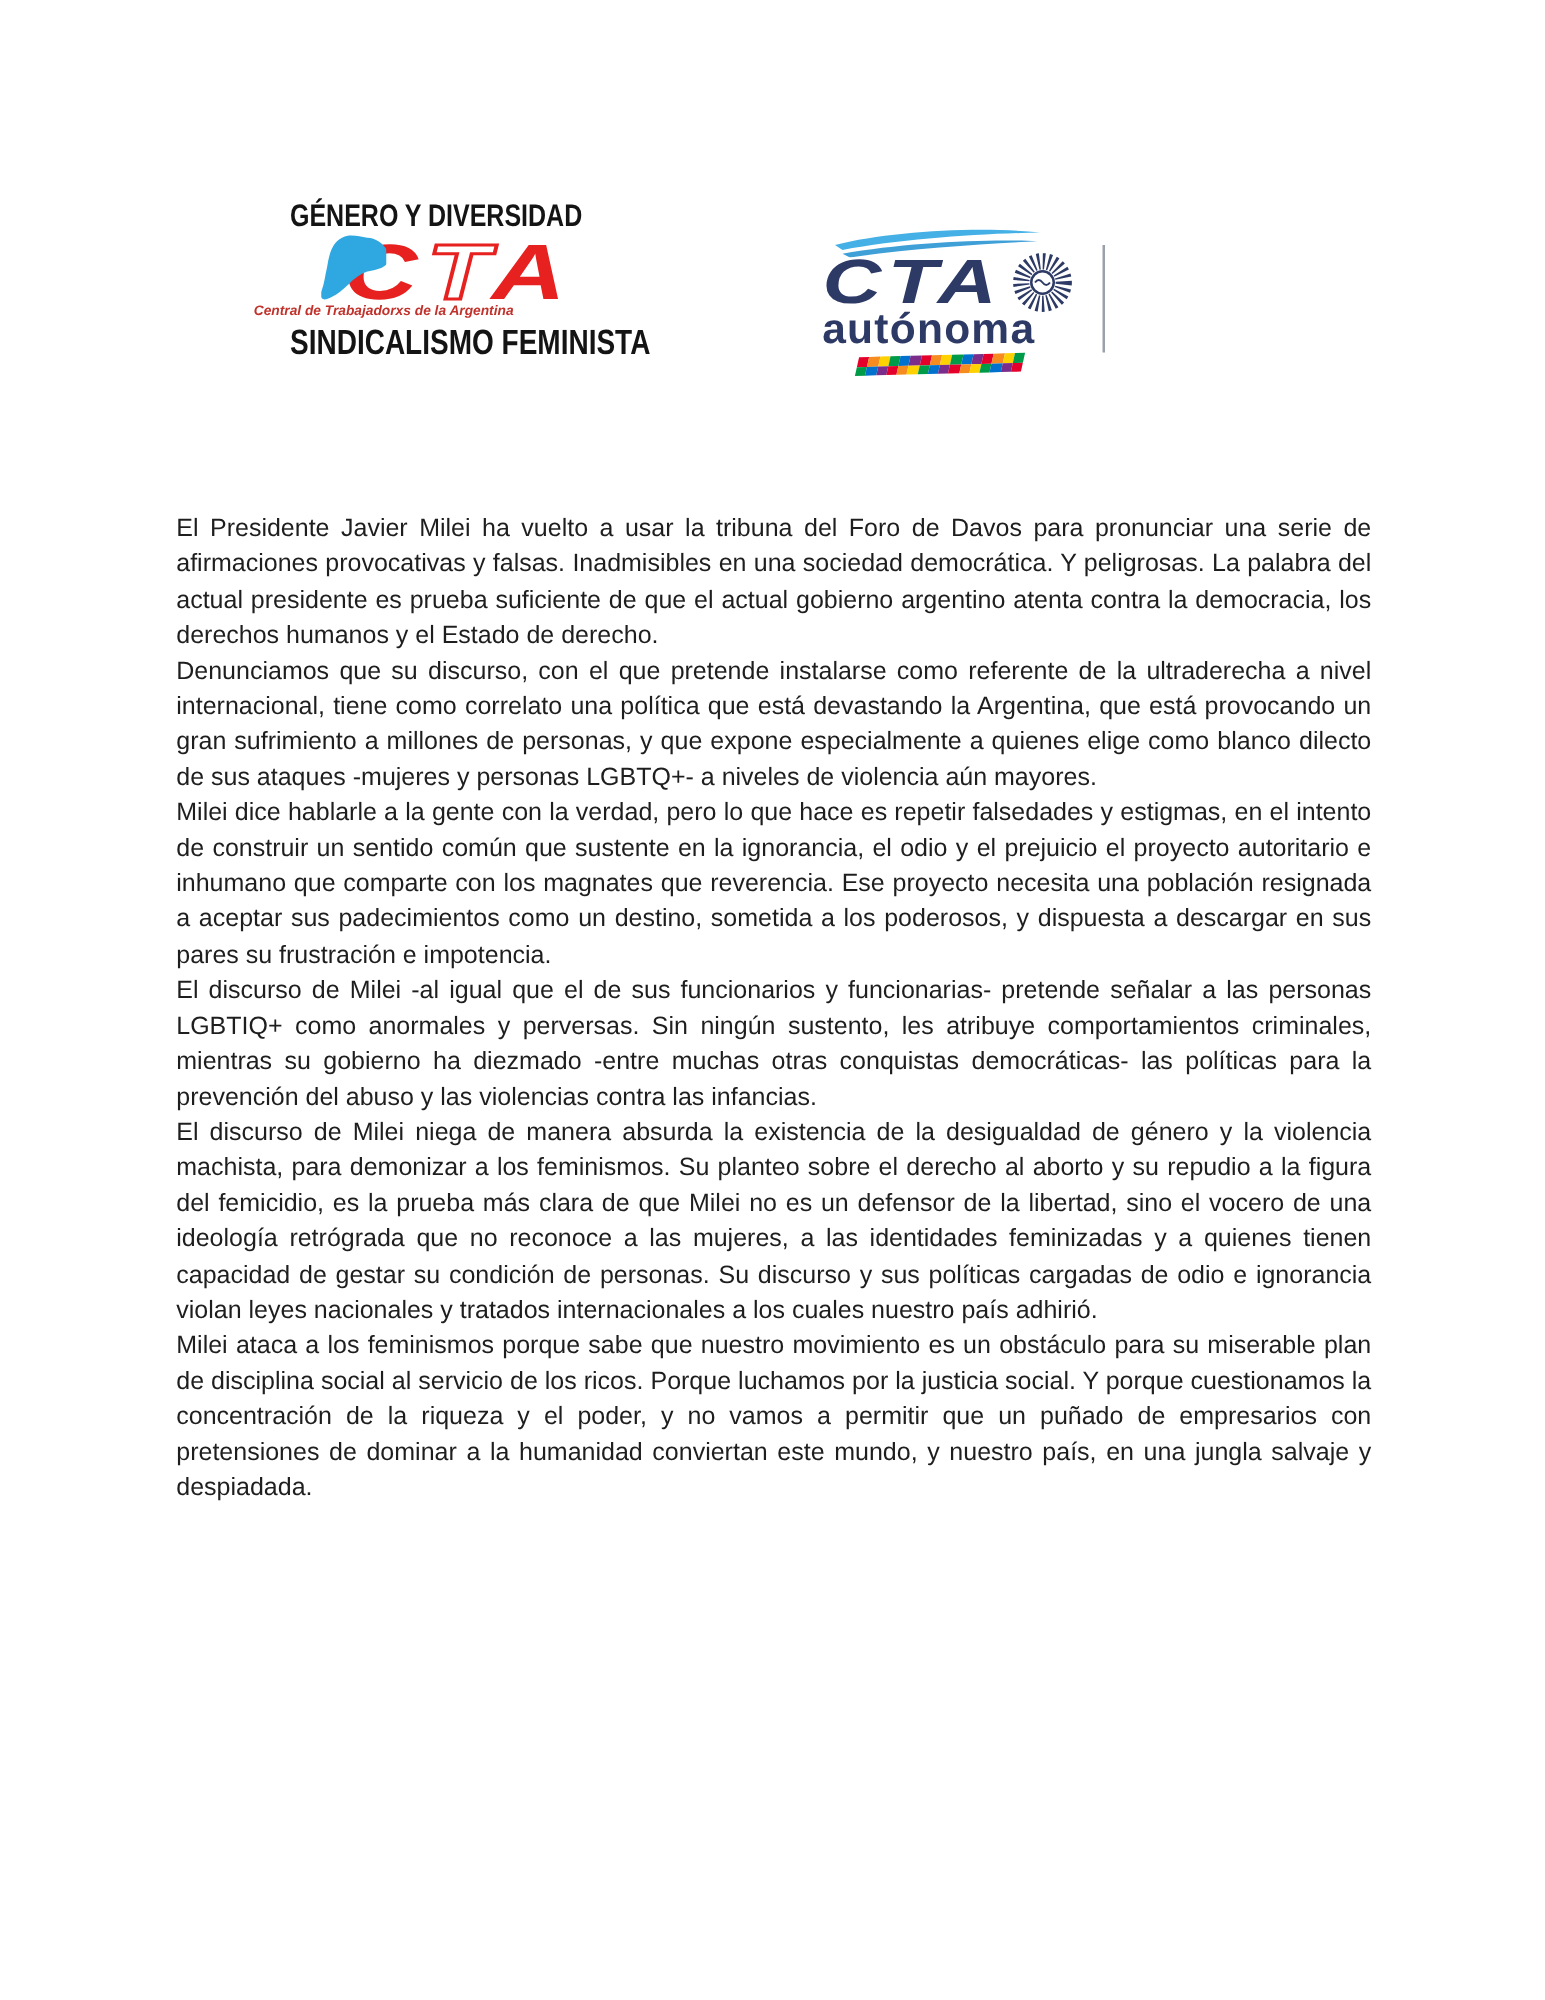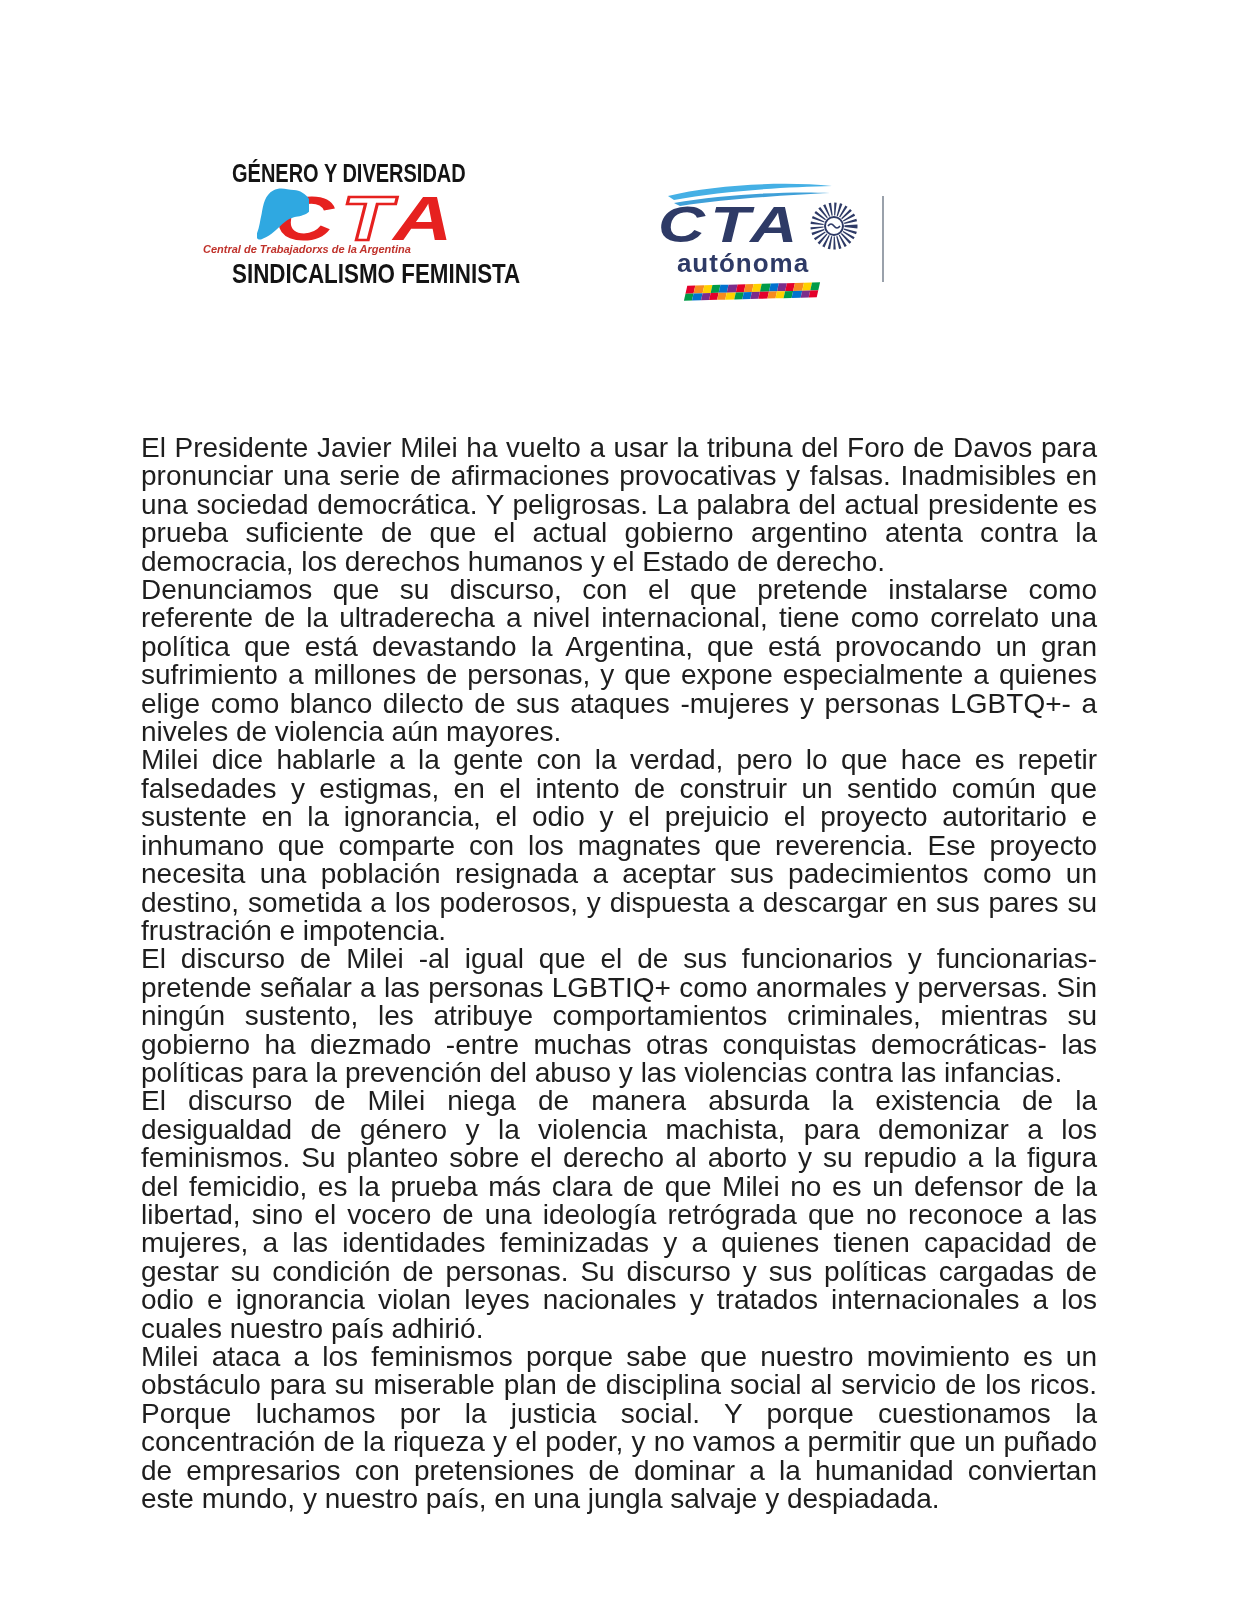--- a/index.html
+++ b/index.html
@@ -100,21 +100,21 @@
     font-size:50px;
     line-height:42px;
     color:#2e3a66;
     letter-spacing:4px;
     transform:scaleX(1.30);
     transform-origin:left center;
     white-space:nowrap;
   }
   .sun-icon { position:absolute; right:-22px; top:18px; }
   .rl-autonoma {
-    font-size:26px;
+    font-size:34px;
     font-weight:700;
     line-height:36px;
     color:#2e3a66;
     letter-spacing:1px;
     margin-top:-1px;
     white-space:nowrap;
   }
   .rl-strip {
     width:132px;
     height:15px;
@@ -147,23 +147,23 @@
     left:141px; top:372px;
     width:956px;
     text-align:center;
     font-size:21px;
     font-weight:700;
     color:#1a1a1a;
     letter-spacing:0.2px;
   }
   .doc-body {
     position:absolute;
-    left:141px; top:434px;
+    left:141px; top:409px;
     width:956px;
-    font-size:28px;
+    font-size:20px;
     line-height:28.4px;
     color:#1e1e1e;
     text-align:justify;
   }
   .doc-body p { margin:0; }
 </style>
 </head>
 <body>
 
 <div class="page">

